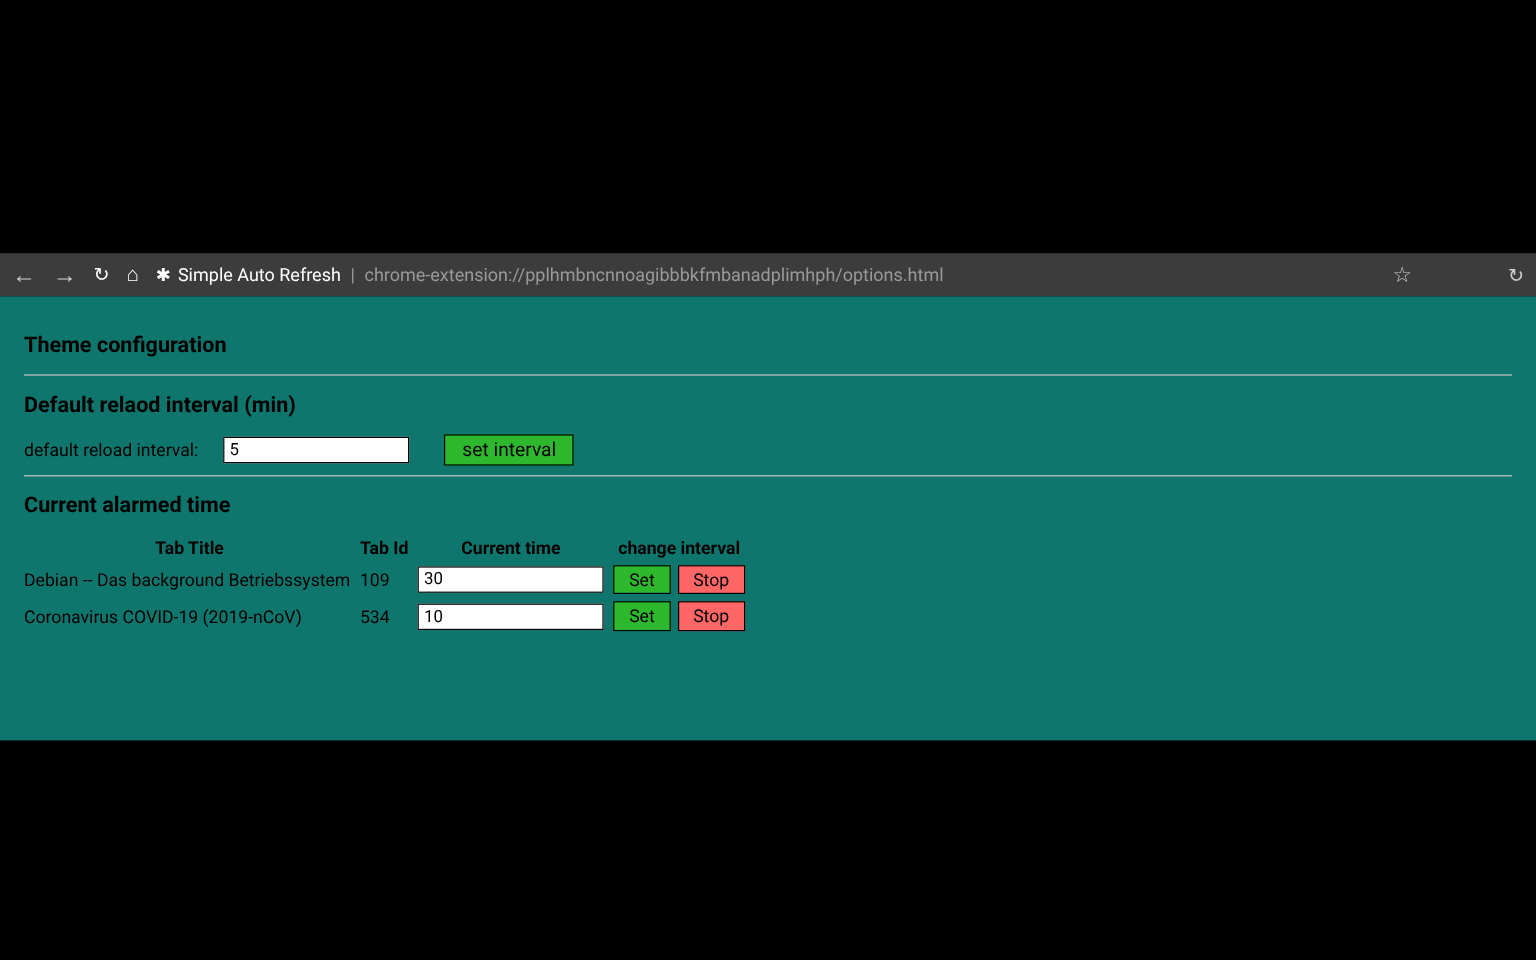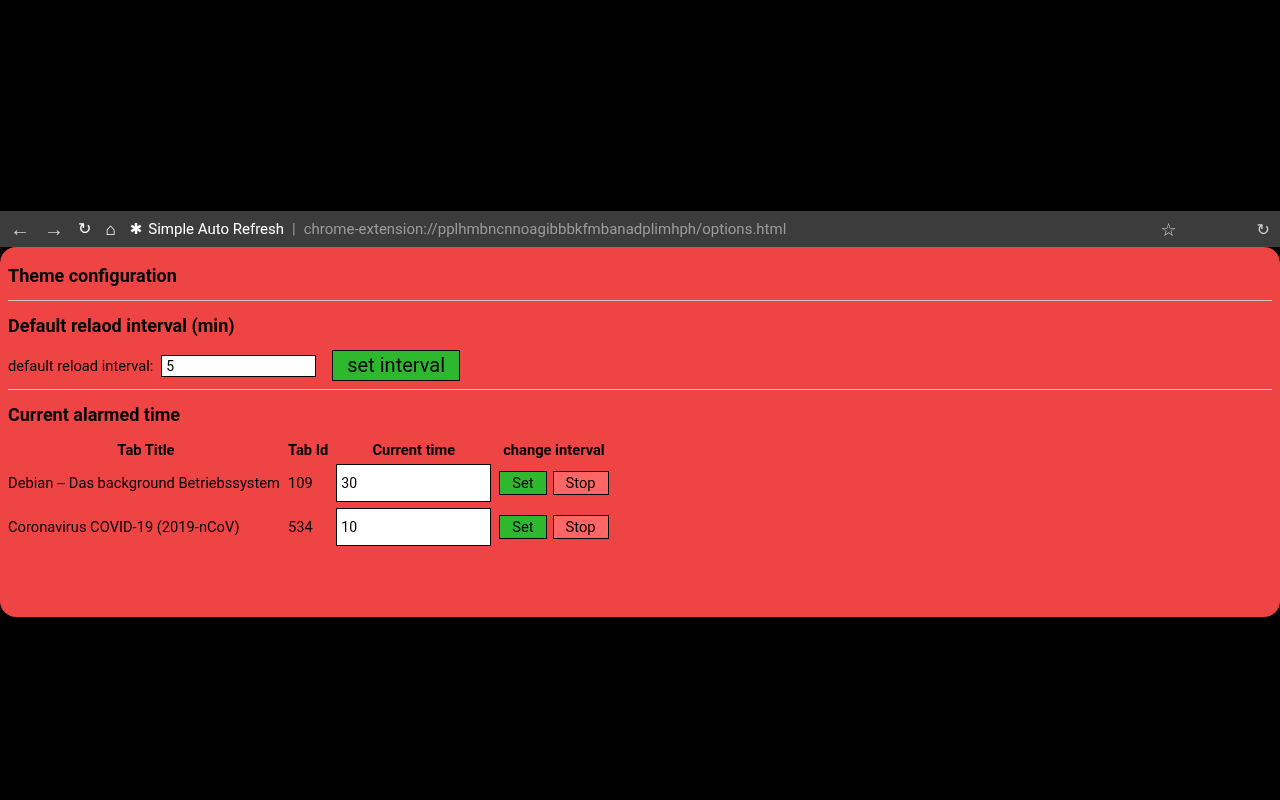--- a/index.html
+++ b/index.html
@@ -40,25 +40,24 @@
   .url { color: #9a9a9a; font-size: 15px; white-space: nowrap; }
   .star { margin-left: auto; font-size: 18px; color: #cfcfcf; cursor: pointer; }
   .reload-right { margin-left: 80px; font-size: 16px; color: #cfcfcf; cursor: pointer; }
 
   .page {
     position: absolute;
     top: 247px;
     left: 0;
     width: 1280px;
     height: 370px;
-    background: #ef4444;
-    padding: 8px;
-    color: #000;
-    font-size: 14.7px;
-    border-radius: 16px;
+    background: #0f766e;
+    padding: 20px;
+    color: #000;
+    font-size: 14.7px;
   }
 
   h3 {
     font-size: 18px;
     font-weight: 700;
     margin: 14px 0 14px 0;
   }
   h3.first { margin-top: 10px; }
 
   hr {
@@ -79,36 +78,36 @@
     cursor: pointer;
     font-family: inherit;
     line-height: 1.25;
   }
   .theme-white { background: #fff; color: #000; }
   .theme-green { background: #2eb82e; color: #000; }
   .theme-blue  { background: #4f6df5; color: #000; }
   .theme-gray  { background: #808080; color: #000; }
   .theme-light { background: #6699ff; color: #000; }
 
-  .inline-row { display: flex; align-items: center; gap: 8px; margin-bottom: 8px; }
+  .inline-row { display: flex; align-items: center; gap: 21px; margin-bottom: 8px; }
   .text-input {
     border: 1px solid #000;
     height: 22px;
     padding: 1px 4px;
     font-size: 14px;
     width: 155px;
     font-family: inherit;
   }
 
   .green-btn {
     background: #2eb82e;
     border: 1px solid #000;
     color: #000;
     padding: 2px 14px;
-    font-size: 20px;
+    font-size: 16px;
     cursor: pointer;
     font-family: inherit;
     line-height: 1.25;
   }
   .red-btn {
     background: #ff6666;
     border: 1px solid #000;
     color: #000;
     padding: 2px 12px;
     font-size: 14.7px;
@@ -126,21 +125,21 @@
     font-family: inherit;
     line-height: 1.25;
   }
 
   table { border-collapse: collapse; margin-top: 2px; }
   th { font-weight: 700; font-size: 14.7px; padding: 2px 4px; }
   td { padding: 3px 4px; font-size: 14.7px; vertical-align: middle; }
   td.title-cell { padding-left: 0; }
   .interval-input {
     border: 1px solid #000;
-    height: 38px;
+    height: 22px;
     padding: 1px 4px;
     font-size: 14px;
     width: 155px;
     font-family: inherit;
   }
   .btn-pair { display: flex; gap: 6px; justify-content: space-between; }
 </style>
 </head>
 <body>
 

